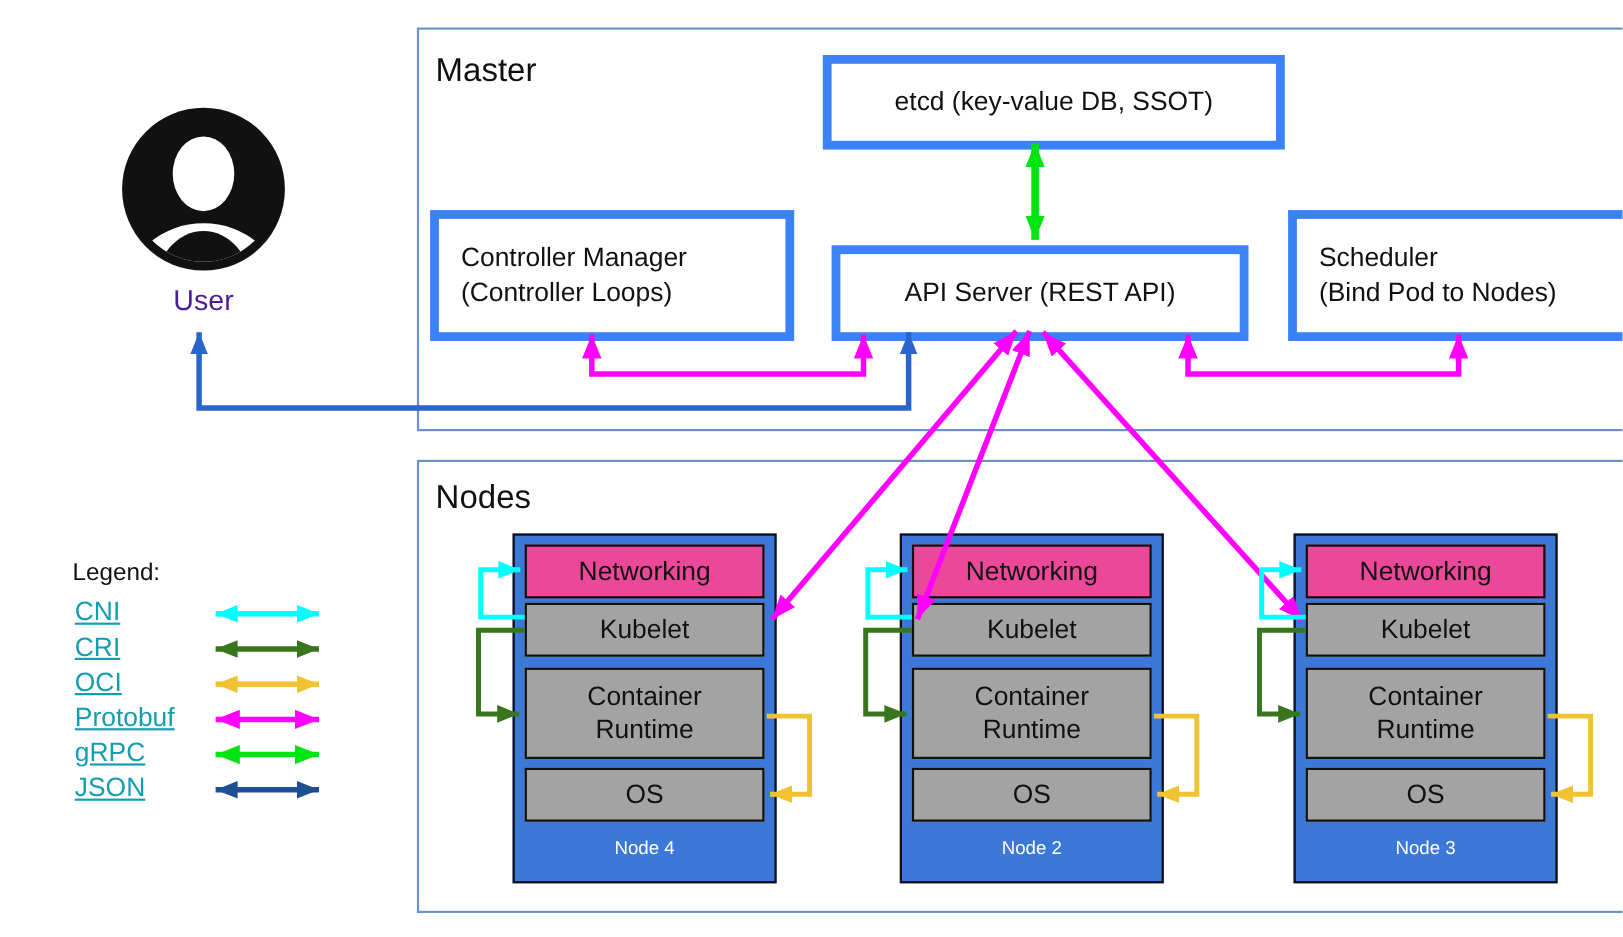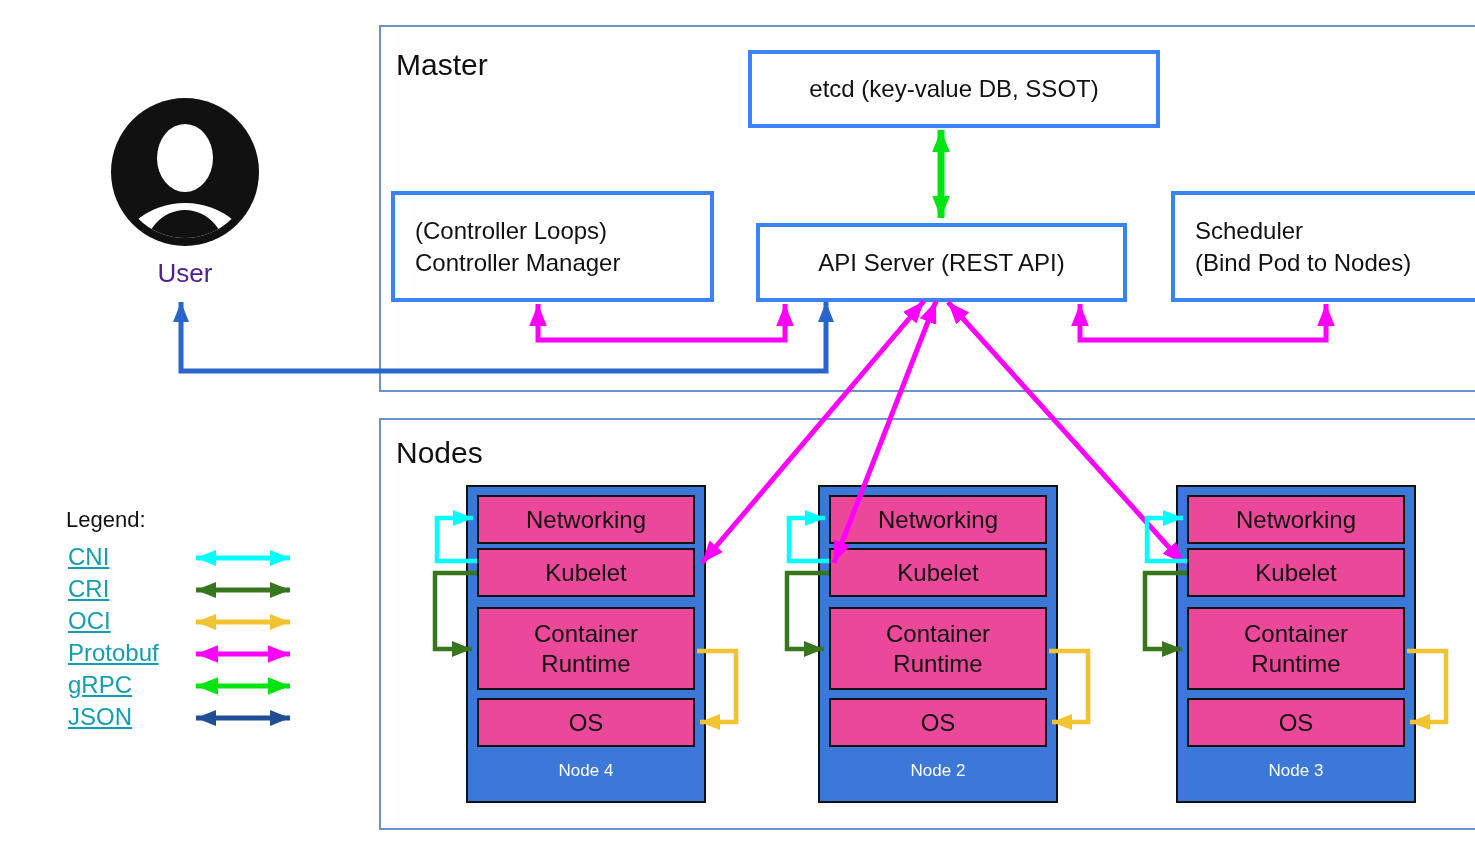--- a/index.html
+++ b/index.html
@@ -3,26 +3,26 @@
 <meta charset="utf-8">
 <style>
   html,body{margin:0;padding:0;background:#ffffff;}
   #canvas{
     position:relative;width:1475px;height:852px;background:#ffffff;
     font-family:"Liberation Sans","DejaVu Sans",sans-serif;color:#111;overflow:hidden;margin-left:48px;
   }
   .abs{position:absolute;}
   .group-box{position:absolute;border:2px solid #6b92c9;background:transparent;}
   .group-title{position:absolute;font-size:30px;color:#111;}
-  .obox{position:absolute;border:4px solid #3b82f6;background:#fff;display:flex;align-items:center;font-size:24px;line-height:32px;color:#111;}
+  .obox{position:absolute;border:8px solid #3b82f6;background:#fff;display:flex;align-items:center;font-size:24px;line-height:32px;color:#111;}
   .obox.centered{justify-content:center;text-align:center;}
   .obox.leftpad{padding-left:20px;}
   .obox .two-line{display:block;}
   .node{position:absolute;width:240px;height:318px;background:#3b78d8;border:2px solid #111;box-sizing:border-box;}
-  .layer{position:absolute;left:9px;width:218px;background:#ec4899;border:2px solid #111;box-sizing:border-box;
+  .layer{position:absolute;left:9px;width:218px;background:#a3a3a3;border:2px solid #111;box-sizing:border-box;
          display:flex;align-items:center;justify-content:center;text-align:center;font-size:24px;line-height:30px;color:#111;}
   .layer.networking{top:8px;height:49px;background:#ec4899;}
   .layer.kubelet{top:61px;height:49px;}
   .layer.runtime{top:120px;height:83px;}
   .layer.os{top:211px;height:49px;}
   .node-label{position:absolute;left:0;width:100%;top:274px;text-align:center;color:#ffffff;font-size:17px;}
   .legend-title{position:absolute;left:18px;top:507px;font-size:22px;color:#111;}
   .legend-link{position:absolute;left:20px;font-size:24px;color:#149db1;text-decoration:underline;cursor:pointer;}
   #arrow-overlay{position:absolute;left:0;top:0;width:1475px;height:852px;pointer-events:none;}
   .user-label{position:absolute;left:87px;top:258px;width:100px;text-align:center;font-size:26px;color:#4c1d95;}
@@ -34,22 +34,22 @@
 
   <div class="group-box" style="left:331px;top:25px;width:1120px;height:363px;"></div>
   <div class="group-title" style="left:348px;top:48px;">Master</div>
 
   <div class="obox centered" style="left:700px;top:50px;width:404px;height:70px;">
     <span>etcd (key-value DB, SSOT)</span>
   </div>
 
   <div class="obox leftpad" style="left:343px;top:191px;width:295px;height:103px;">
     <span class="two-line">
+      <span style="display:block">Controller Manager</span>
       <span style="display:block">(Controller Loops)</span>
-      <span style="display:block">Controller Manager</span>
     </span>
   </div>
 
   <div class="obox centered" style="left:708px;top:223px;width:363px;height:71px;">
     <span>API Server (REST API)</span>
   </div>
 
   <div class="obox leftpad" style="left:1123px;top:191px;width:313px;height:103px;">
     <span class="two-line">
       <span style="display:block">Scheduler</span>

